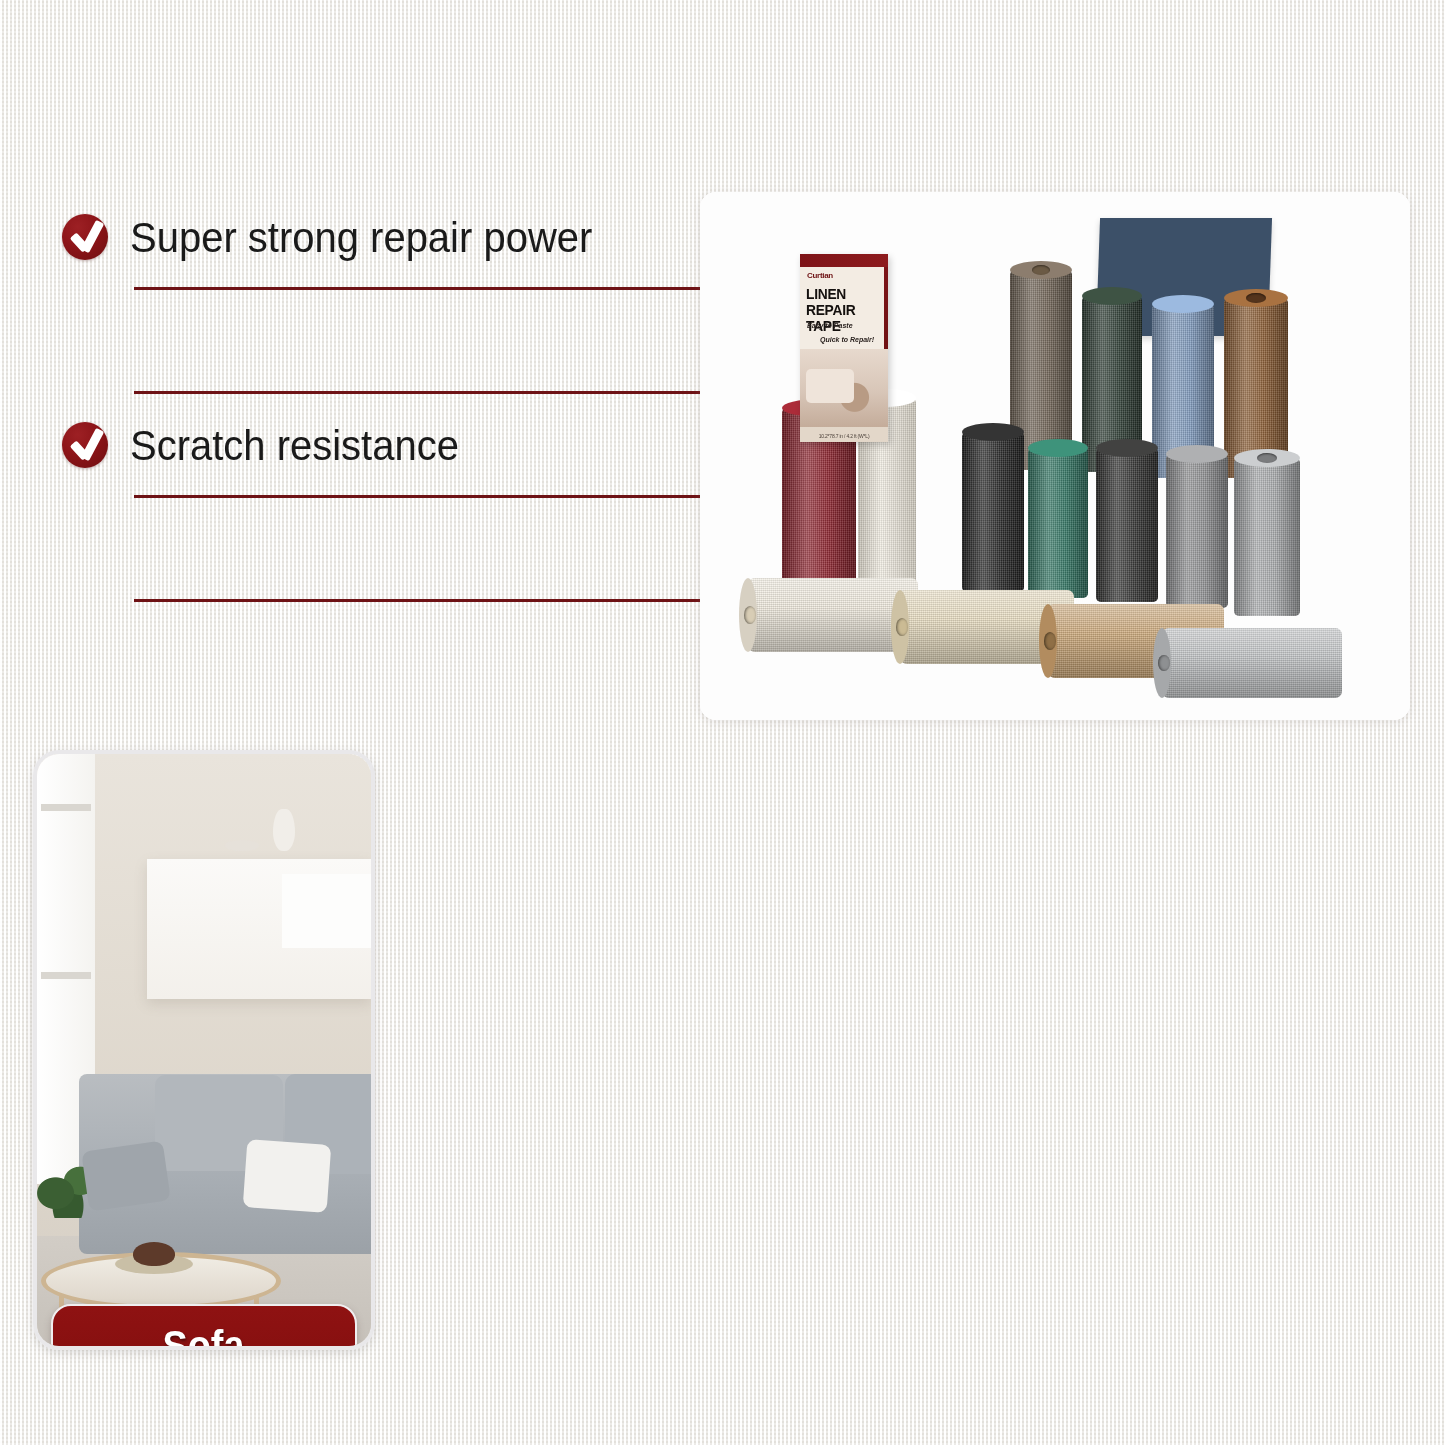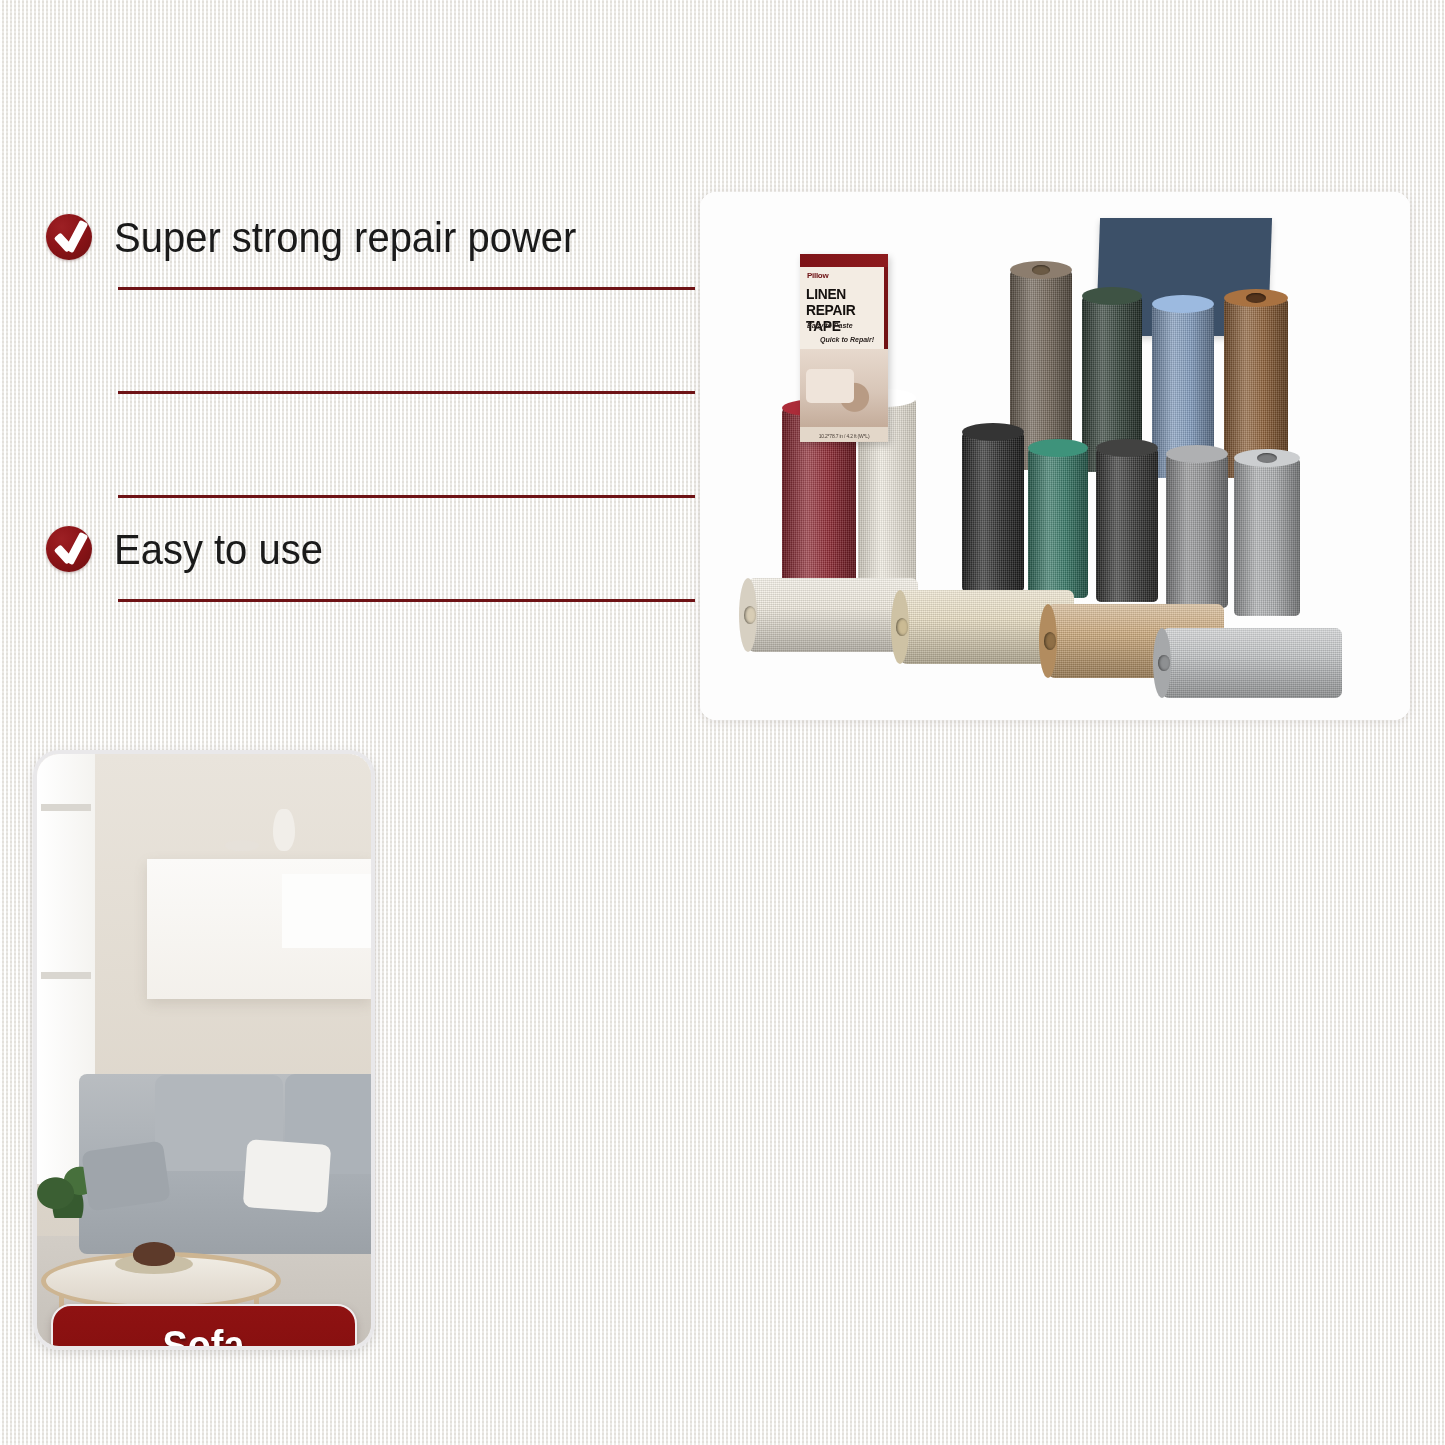--- a/index.html
+++ b/index.html
@@ -62,20 +62,21 @@
     white-space: nowrap;
     font-family: "Liberation Sans", sans-serif;
   }
 
   
   .features {
     position: absolute;
     left: 40px;
     top: 196px;
     width: 655px;
+    padding-left: 16px;
   }
   .feature-row {
     position: relative;
     height: 104px;
   }
   .feature-line {
     display: flex;
     align-items: center;
     height: 82px;
   }
@@ -632,28 +633,28 @@
       </div>
       <div class="feature-sep"></div>
     </div>
 
 
     <div class="feature-row">
       <div class="feature-sep"></div>
     </div>
 
     <div class="feature-row">
+      <div class="feature-line">
+        <div class="check-badge"></div>
+        <div class="feature-text">Scratch resistance</div>
+      </div>
       <div class="feature-sep"></div>
     </div>
 
     <div class="feature-row">
-      <div class="feature-line">
-        <div class="check-badge"></div>
-        <div class="feature-text">Easy to use</div>
-      </div>
       <div class="feature-sep"></div>
     </div>
 
   </div>
 
   <div class="product-panel">
     <div class="product-stage">
 
       <div class="sheet-navy"></div>
 
@@ -722,21 +723,21 @@
 
       <div class="roll" style="left:158px; top:206px; width:58px; height:190px; background:#efe9db;">
         <div class="weave"></div>
         <div class="shade" style="background:linear-gradient(90deg, rgba(0,0,0,0.14) 0%, rgba(255,255,255,0.3) 40%, rgba(0,0,0,0.12) 100%);"></div>
         <div class="top-ellipse" style="background:#f5f1e7;"></div>
       </div>
 
       <div class="product-box">
         <div class="box-side"></div>
         <div class="box-topstripe"></div>
-        <div class="box-logo">Pillow</div>
+        <div class="box-logo">Curtian</div>
         <div class="box-title">LINEN<br>REPAIR TAPE</div>
         <div class="box-sub1">Easy to Paste</div>
         <div class="box-sub2">Quick to Repair!</div>
         <div class="box-photo"></div>
         <div class="box-footer">
           <div class="box-footer-text">10.2*78.7 in / 4.2 ft (W*L)</div>
         </div>
       </div>
 
       <div class="roll-h" style="left:48px; top:386px; width:170px; height:74px; background:#efe9dc;">

